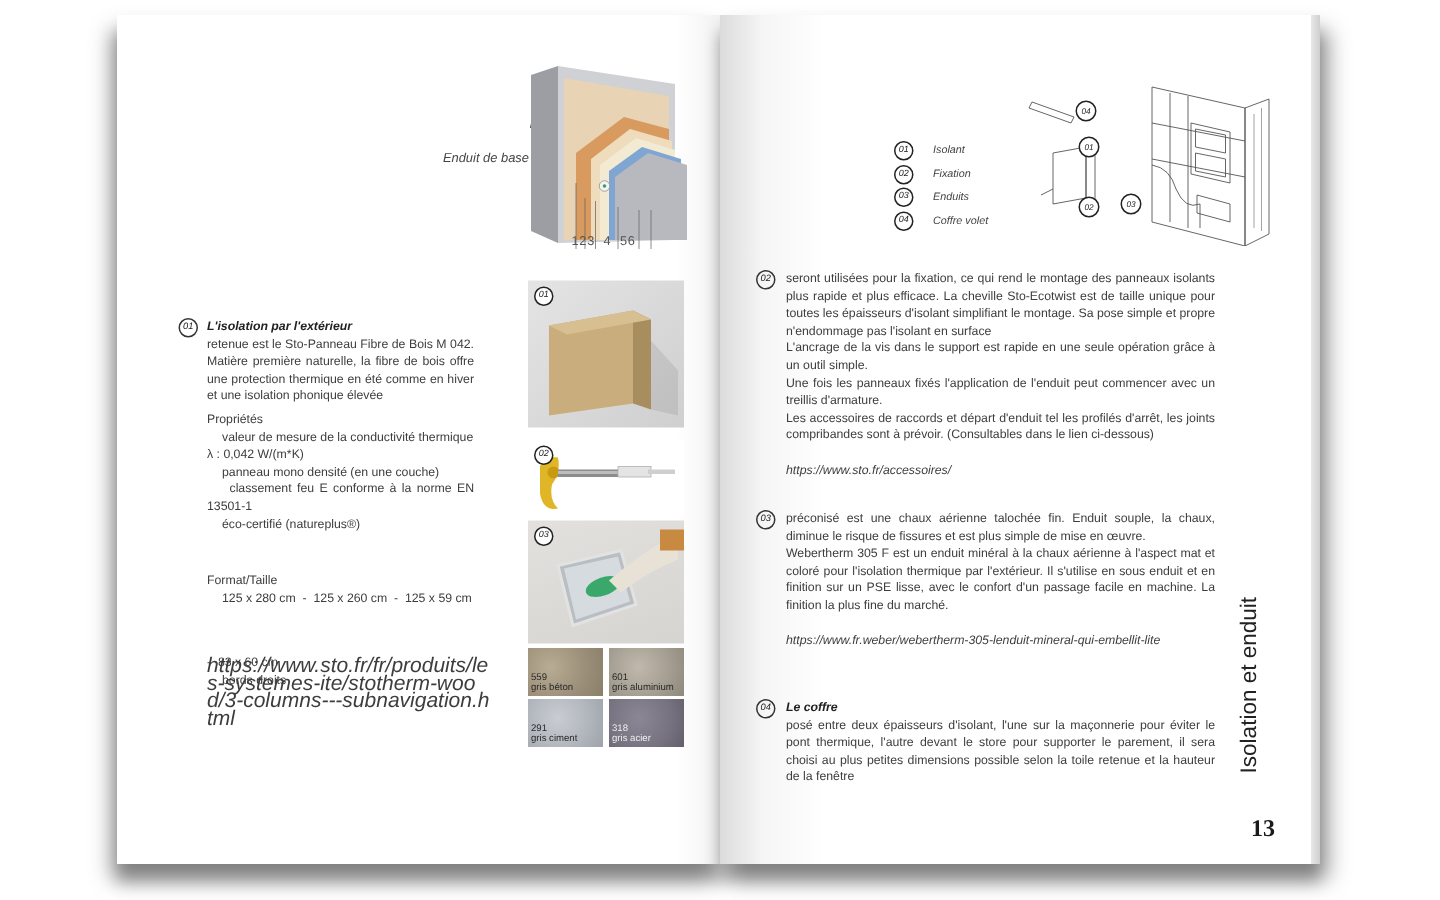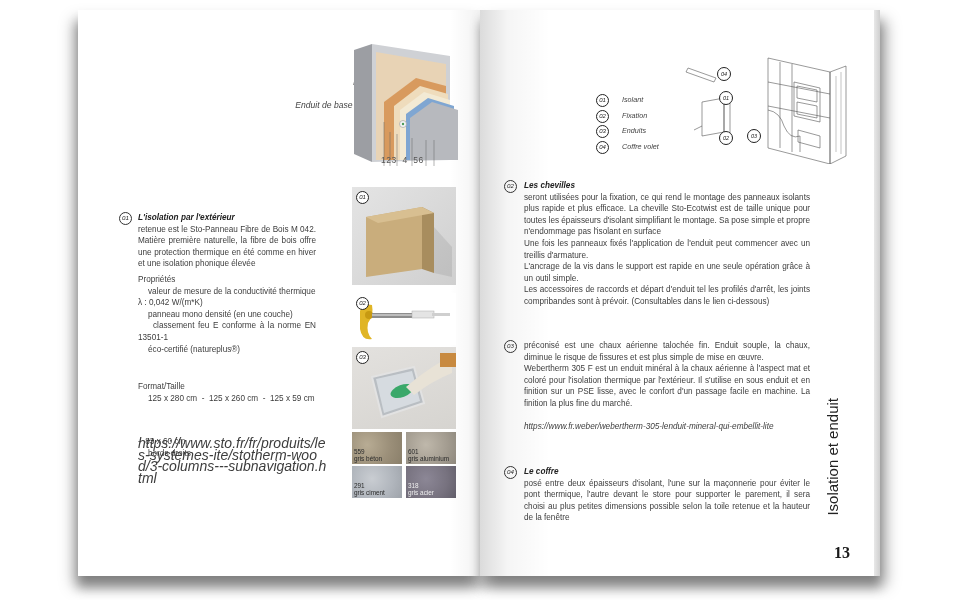--- a/index.html
+++ b/index.html
@@ -281,25 +281,25 @@
         <span class="lbl">Enduits</span>
       </div>
       <div class="diagram-legend-row">
         <span class="num-badge">04</span>
         <span class="lbl">Coffre volet</span>
       </div>
     </div>
 
     <div class="section rsec rsec2 justify">
       <span class="num-badge">02</span>
-      <div class="section-title">Les chevilles</div>
       <div>seront utilisées pour la fixation, ce qui rend le montage des panneaux isolants plus rapide et plus efficace. La cheville Sto-Ecotwist est de taille unique pour toutes les épaisseurs d'isolant simplifiant le montage. Sa pose simple et propre n'endommage pas l'isolant en surface</div>
+      <div>L'ancrage de la vis dans le support est rapide en une seule opération grâce à un outil simple.</div>
       <div>Une fois les panneaux fixés l'application de l'enduit peut commencer avec un treillis d'armature.</div>
-      <div>L'ancrage de la vis dans le support est rapide en une seule opération grâce à un outil simple.</div>
       <div>Les accessoires de raccords et départ d'enduit tel les profilés d'arrêt, les joints compribandes sont à prévoir. (Consultables dans le lien ci-dessous)</div>
+      <div class="url2">https://www.sto.fr/accessoires/</div>
     </div>
 
     <div class="section rsec rsec3 justify">
       <span class="num-badge">03</span>
       <div>préconisé est une chaux aérienne talochée fin. Enduit souple, la chaux, diminue le risque de fissures et est plus simple de mise en œuvre.</div>
       <div>Webertherm 305 F est un enduit minéral à la chaux aérienne à l'aspect mat et coloré pour l'isolation thermique par l'extérieur. Il s'utilise en sous enduit et en finition sur un PSE lisse, avec le confort d'un passage facile en machine. La finition la plus fine du marché.</div>
       <div class="url2" style="text-align:left;">https://www.fr.weber/webertherm-305-lenduit-mineral-qui-embellit-lite</div>
     </div>
 
     <div class="section rsec rsec4 justify">

